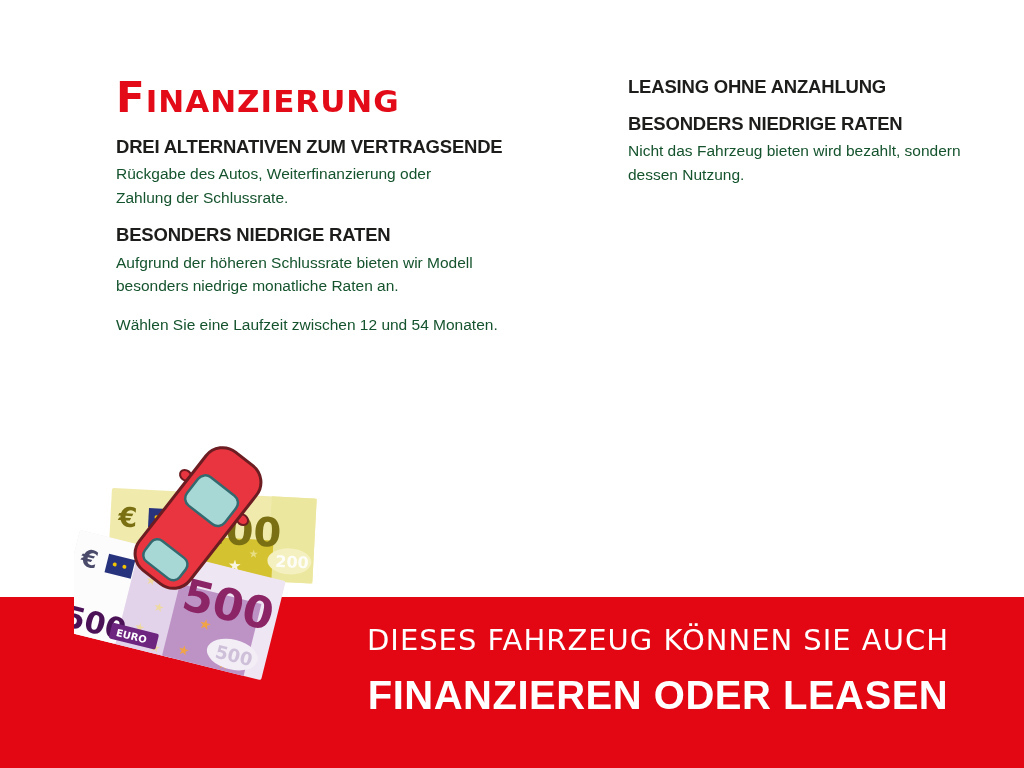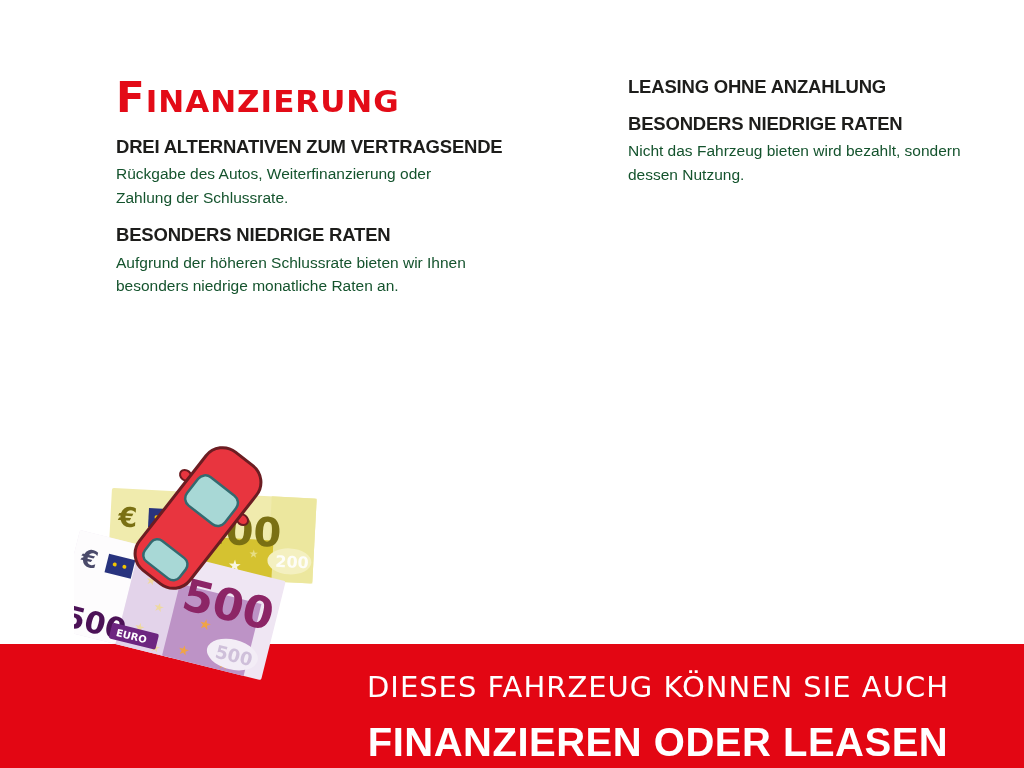--- a/index.html
+++ b/index.html
@@ -21,21 +21,21 @@
   .item-heading {
     margin:0 0 4px 0; color:#1d1d1b; font-size:18.5px; font-weight:700;
     letter-spacing:-0.2px; text-transform:uppercase; line-height:1.2;
     font-family:"Liberation Sans", sans-serif;
   }
   .item-body {
     margin:0; color:#14532d; font-size:15.5px; line-height:1.52;
     white-space:pre-line;
   }
   .banner {
-    position:absolute; left:0; right:0; bottom:0; height:124px;
+    position:absolute; left:0; right:0; bottom:0; height:171px;
     background:#e30613; z-index:1;
   }
   .banner-inner {
     position:absolute; left:320px; right:28px; top:26px;
     text-align:center; color:#ffffff;
   }
   .banner-line1 {
     font-size:29px; letter-spacing:1px; font-weight:500;
     font-family:"DejaVu Sans", sans-serif;
   }
@@ -56,24 +56,25 @@
     <section class="col">
       <h1 class="col-title">Finanzierung</h1>
 
       <div class="item">
         <h2 class="item-heading">DREI ALTERNATIVEN ZUM VERTRAGSENDE</h2>
         <p class="item-body">Rückgabe des Autos, Weiterfinanzierung oder
 Zahlung der Schlussrate.</p>
       </div>
       <div class="item">
         <h2 class="item-heading">BESONDERS NIEDRIGE RATEN</h2>
-        <p class="item-body">Aufgrund der höheren Schlussrate bieten wir Ihnen
+        <p class="item-body">Aufgrund der höheren Schlussrate bieten wir Modell
 besonders niedrige monatliche Raten an.</p>
       </div>
       <div class="item">
+        <p class="item-body">Wählen Sie eine Laufzeit zwischen 12 und 54 Monaten.</p>
       </div>
     </section>
 
     <section class="col">
 
       <div class="item">
         <h2 class="item-heading">LEASING OHNE ANZAHLUNG</h2>
       </div>
       <div class="item">
         <h2 class="item-heading">BESONDERS NIEDRIGE RATEN</h2>

